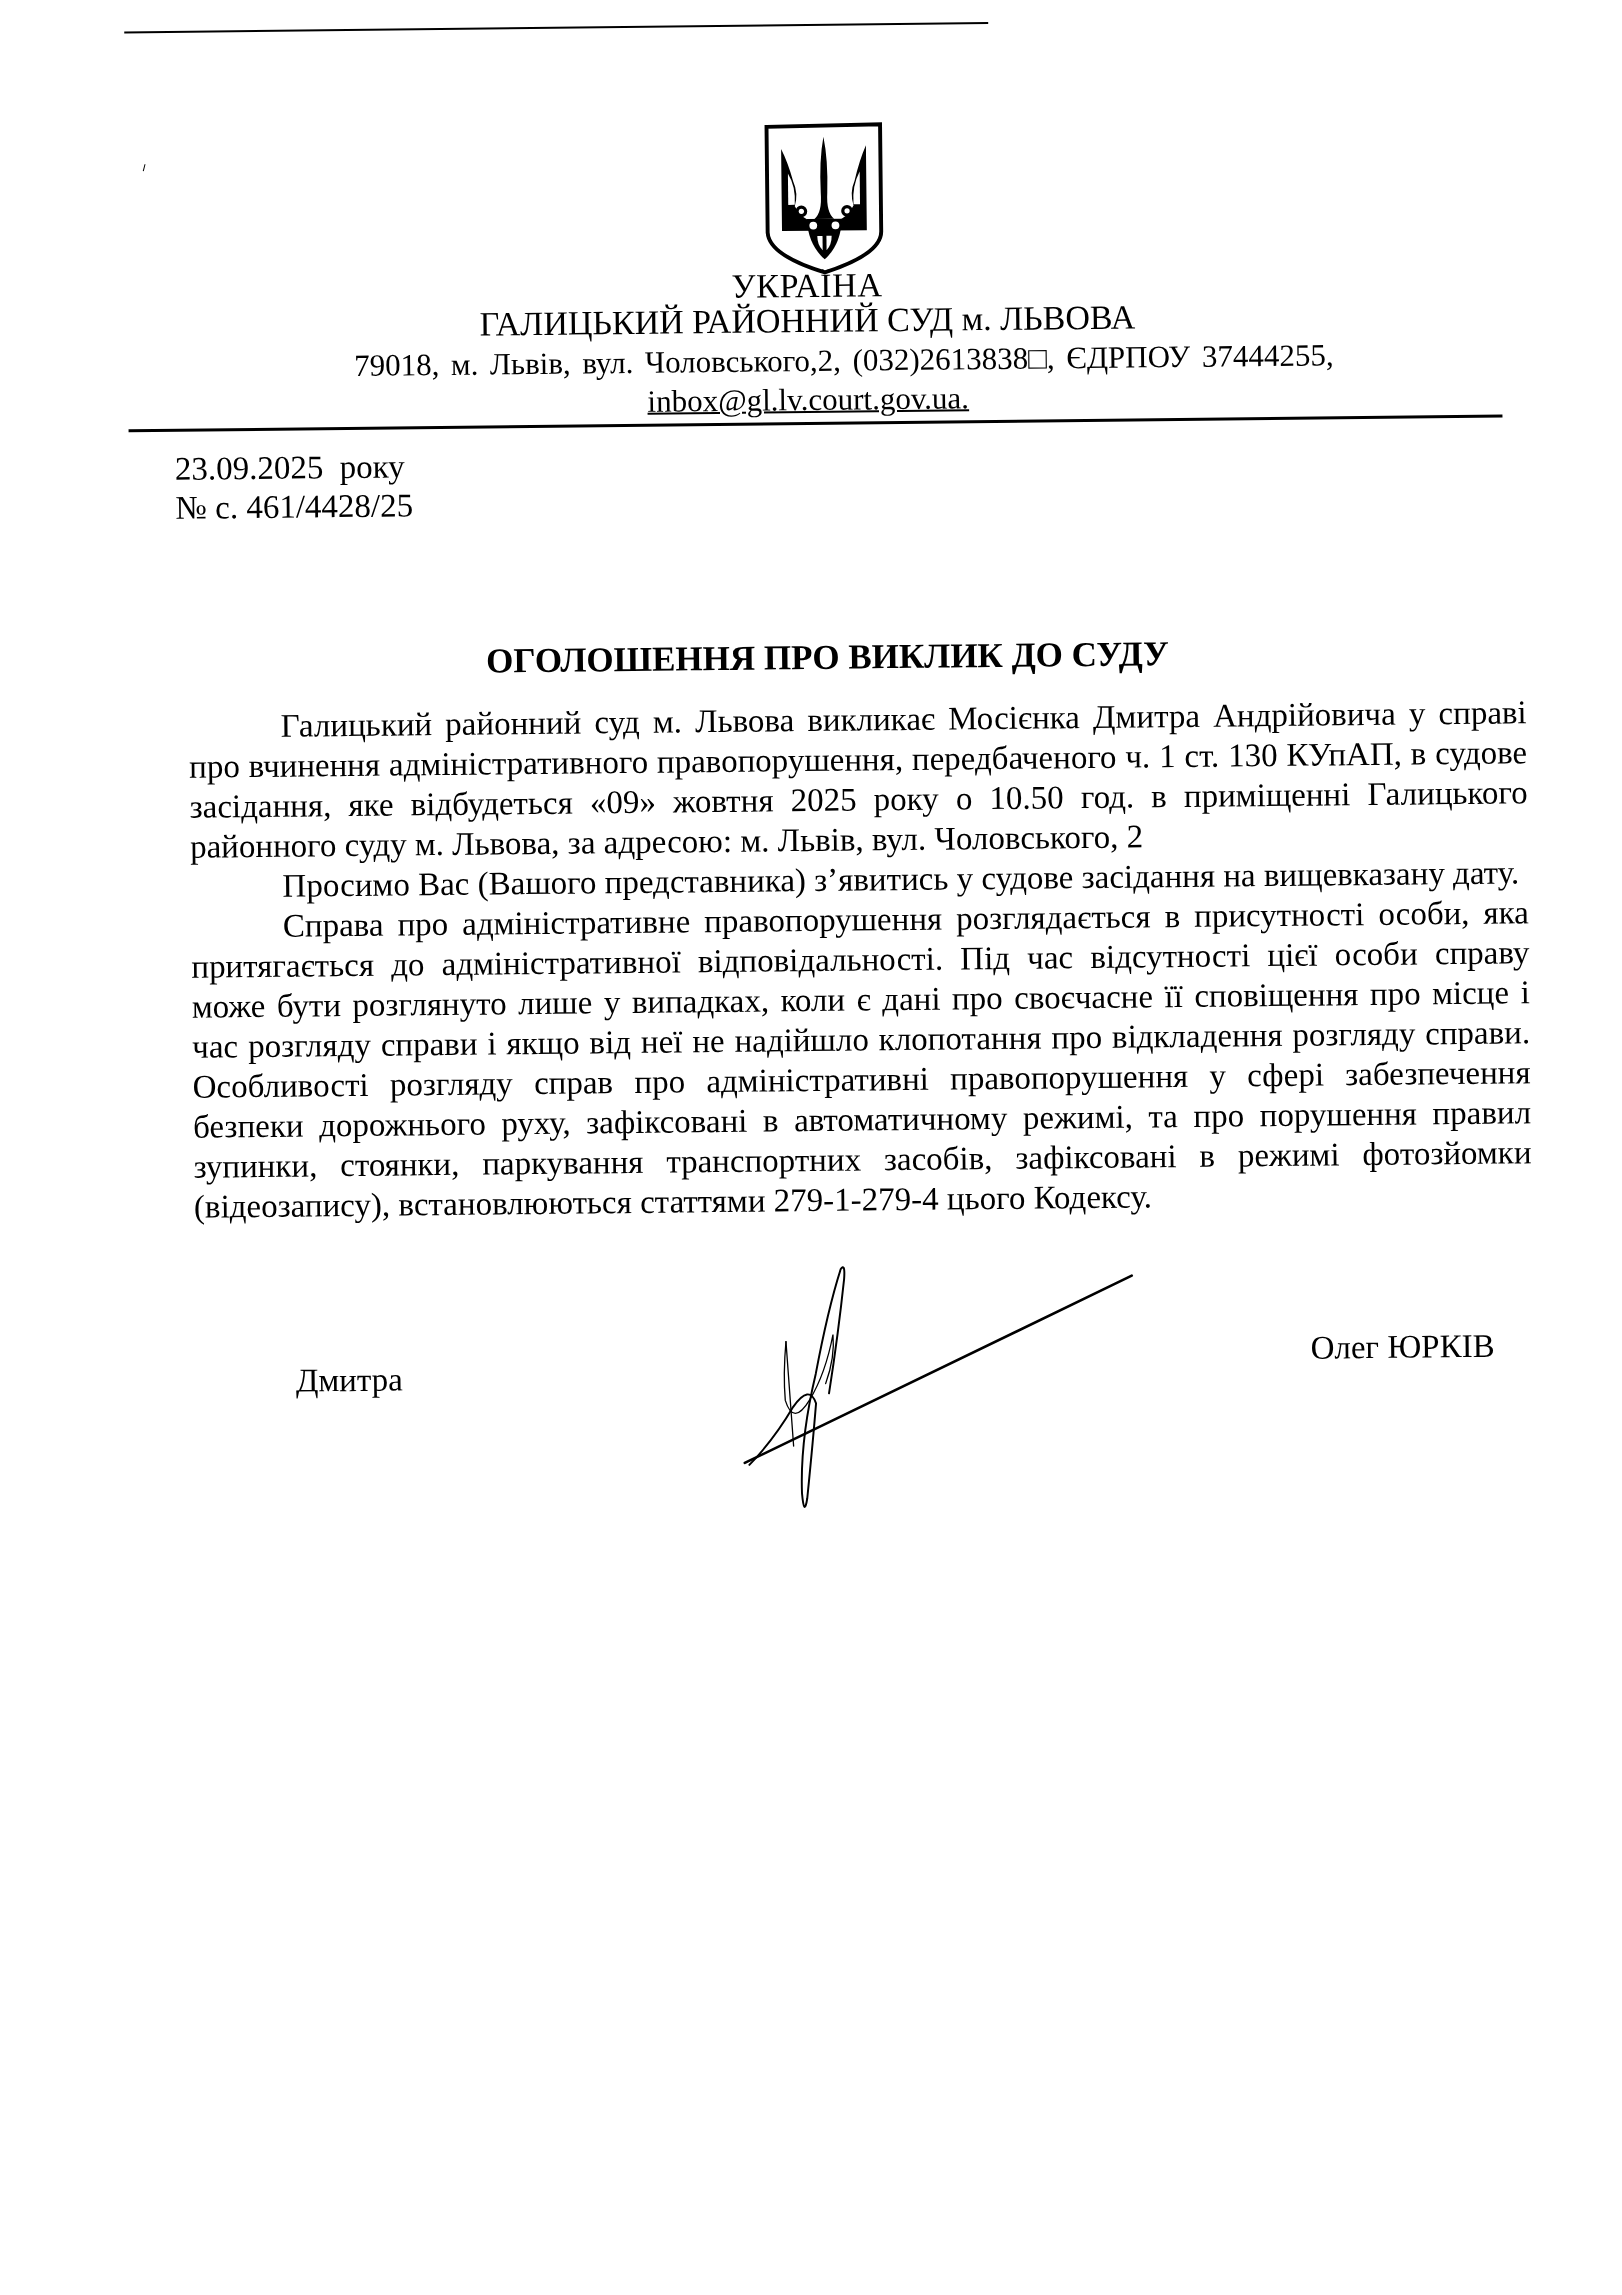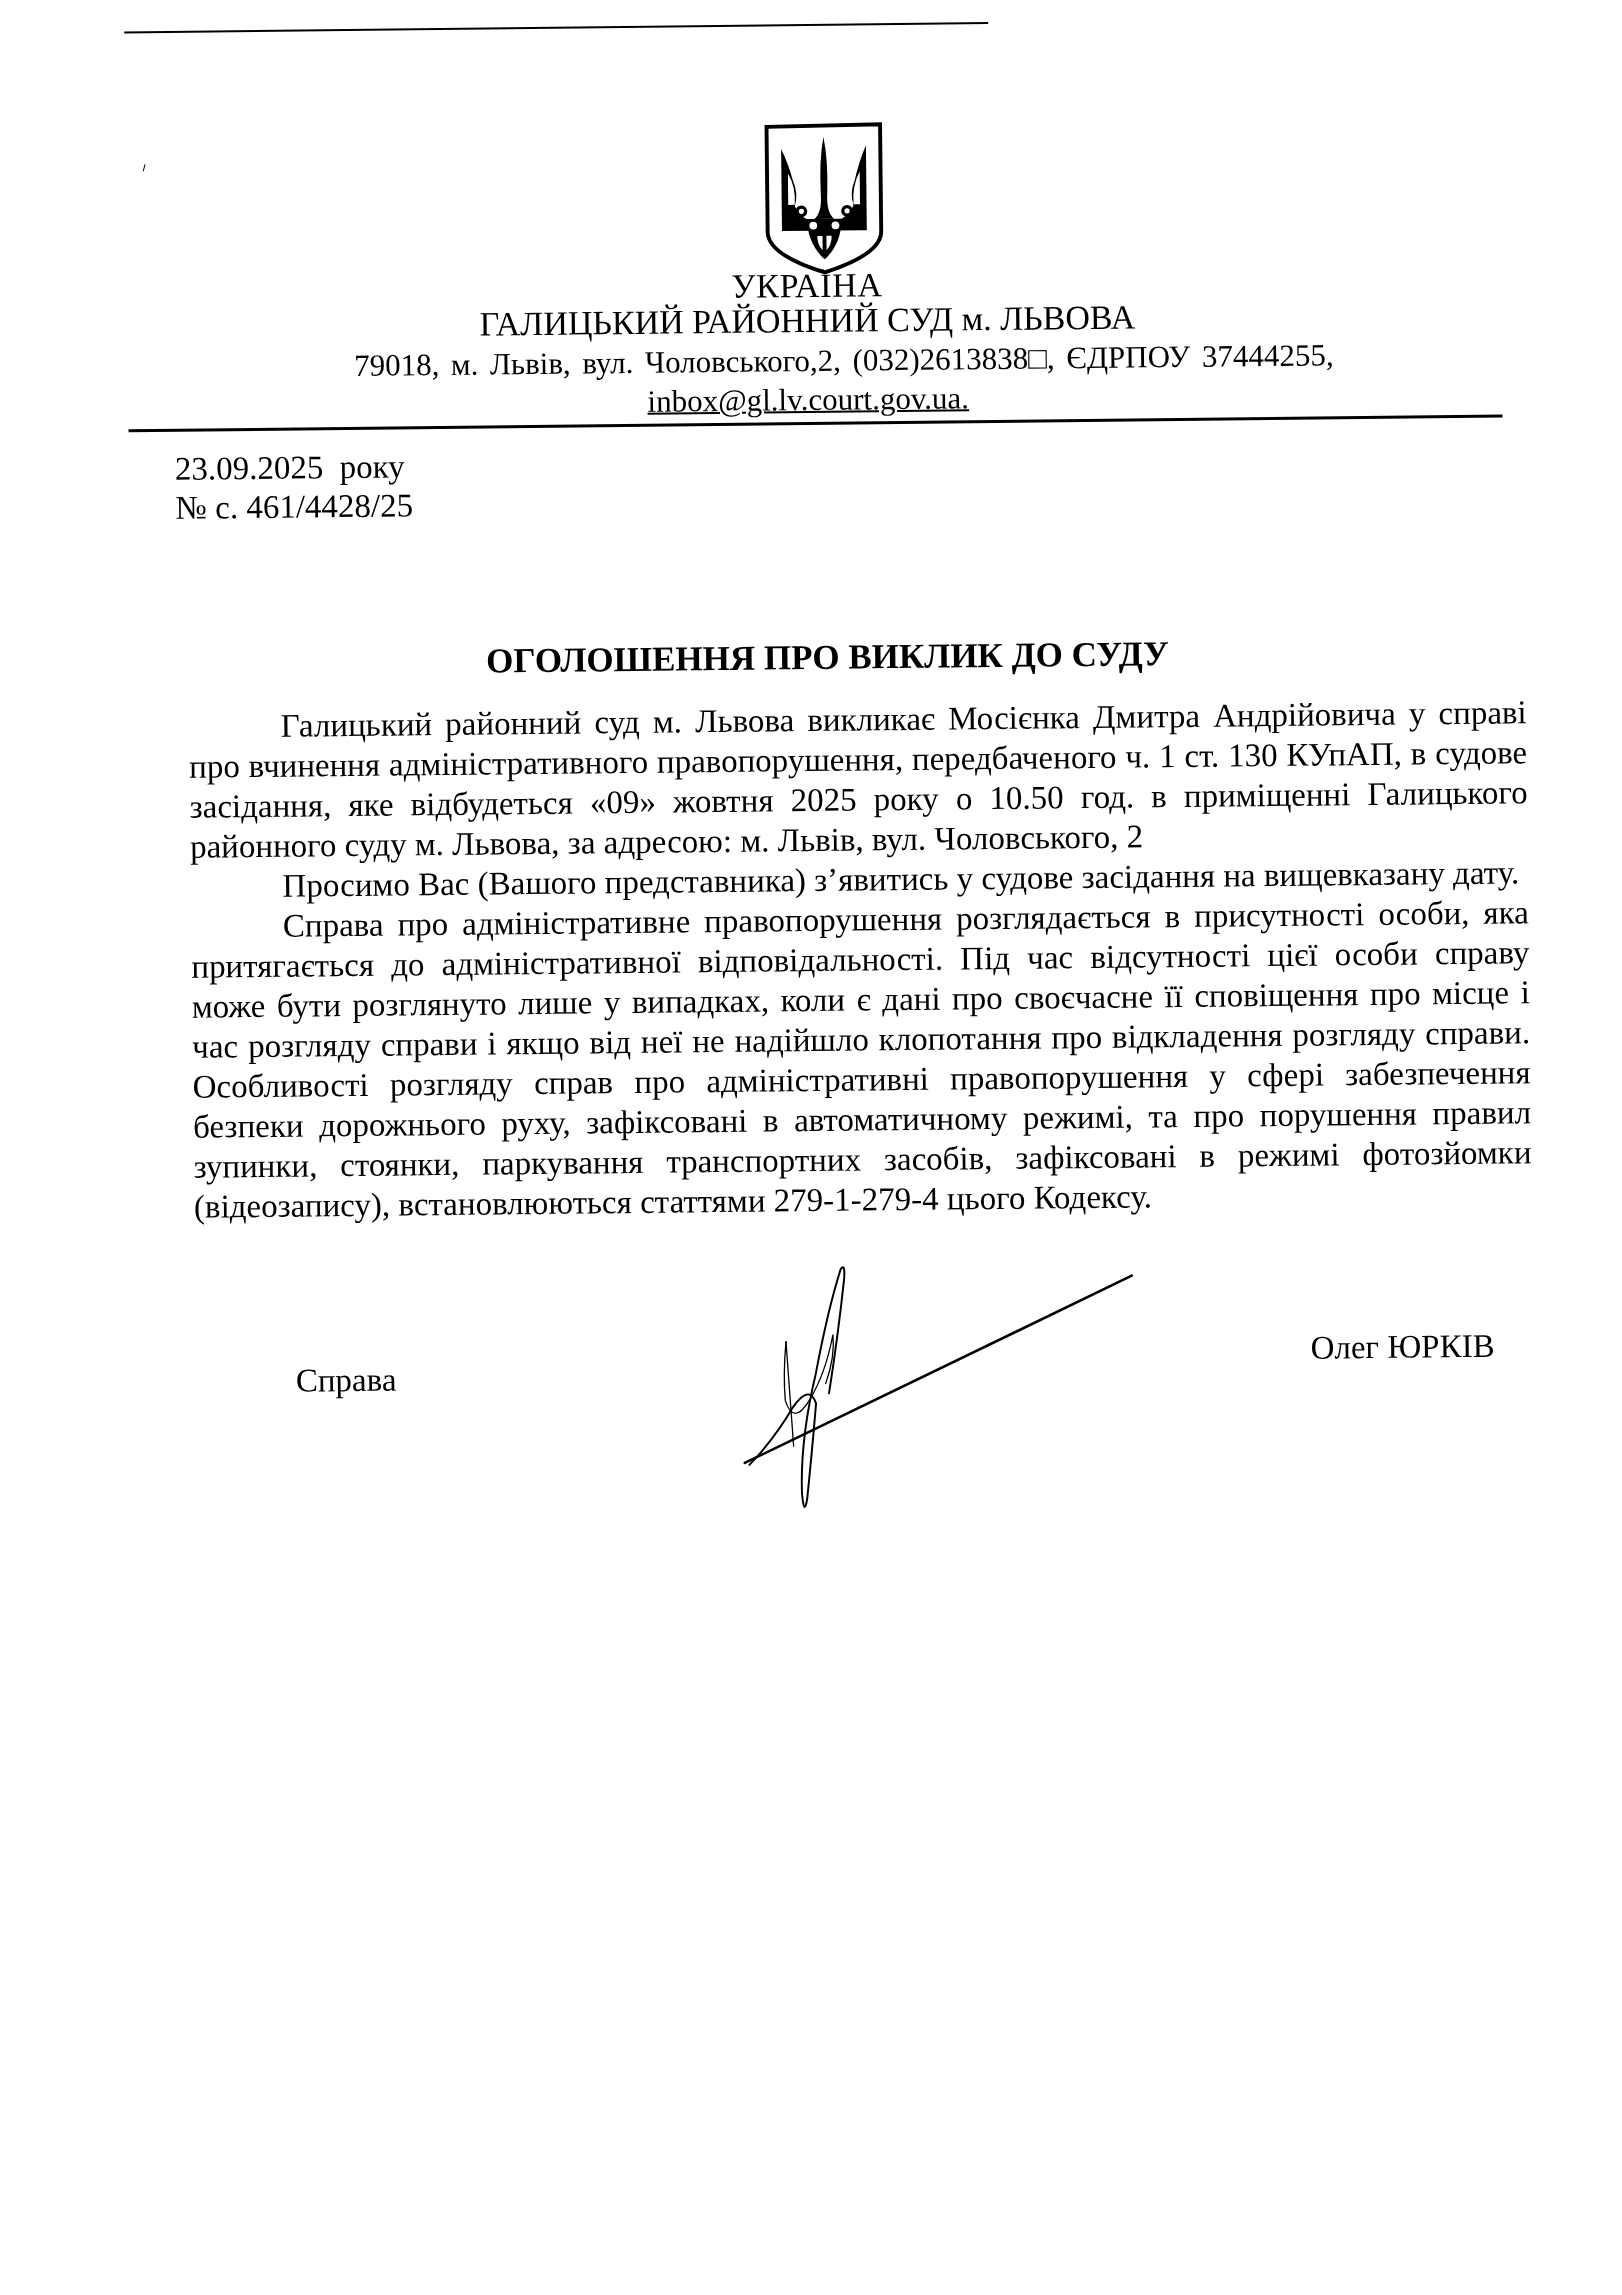--- a/index.html
+++ b/index.html
@@ -89,21 +89,21 @@
   <div class="meta meta-case">№ с. 461/4428/25</div>
 
   <div class="title">ОГОЛОШЕННЯ ПРО ВИКЛИК ДО СУДУ</div>
 
   <div class="body-text">
     <p>Галицький районний суд м. Львова викликає Мосієнка Дмитра Андрійовича  у справі про вчинення адміністративного правопорушення, передбаченого ч. 1 ст. 130 КУпАП, в судове засідання, яке відбудеться «09» жовтня 2025 року о 10.50 год. в приміщенні Галицького районного суду м. Львова, за адресою: м. Львів, вул. Чоловського, 2</p>
     <p>Просимо Вас (Вашого представника) з’явитись у судове засідання на вищевказану дату.</p>
     <p>Справа про адміністративне правопорушення розглядається в присутності особи, яка притягається до адміністративної відповідальності. Під час відсутності цієї особи справу може бути розглянуто лише у випадках, коли є дані про своєчасне її сповіщення про місце і час розгляду справи і якщо від неї не надійшло клопотання про відкладення розгляду справи. Особливості розгляду справ про адміністративні правопорушення у сфері забезпечення безпеки дорожнього руху, зафіксовані в автоматичному режимі, та про порушення правил зупинки, стоянки, паркування транспортних засобів, зафіксовані в режимі фотозйомки (відеозапису), встановлюються статтями 279-1-279-4 цього Кодексу.</p>
   </div>
 
-  <div class="sign-label">Справа</div>
+  <div class="sign-label">Дмитра</div>
 
   <svg class="signature" viewBox="0 0 800 440">
     <g fill="none" stroke="#000" stroke-linecap="round">
       <path d="M75 335 L670 55" stroke-width="4"></path>
       <path d="M82 338 Q120 300 150 250 Q175 215 185 245 Q180 300 170 390 Q165 420 162 382 Q160 300 185 200 Q205 100 225 40 Q232 30 230 55 Q220 140 205 230" stroke-width="3"></path>
       <path d="M140 150 Q135 200 138 240 Q150 280 175 240 Q200 200 212 140 Q215 175 200 215" stroke-width="2"></path>
       <path d="M140 150 L150 310" stroke-width="2"></path>
     </g>
   </svg>
 

